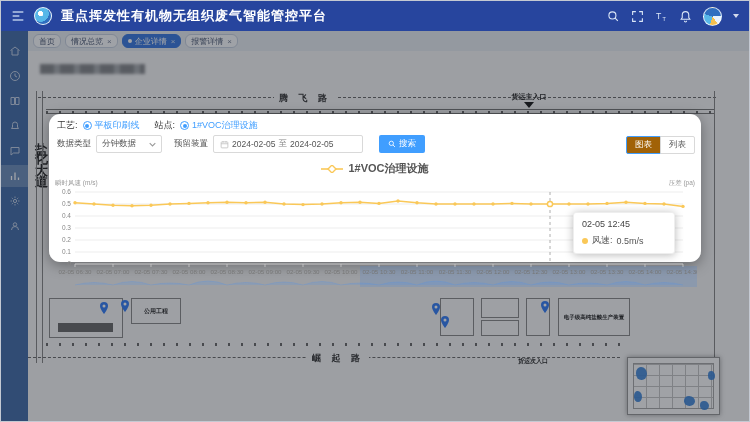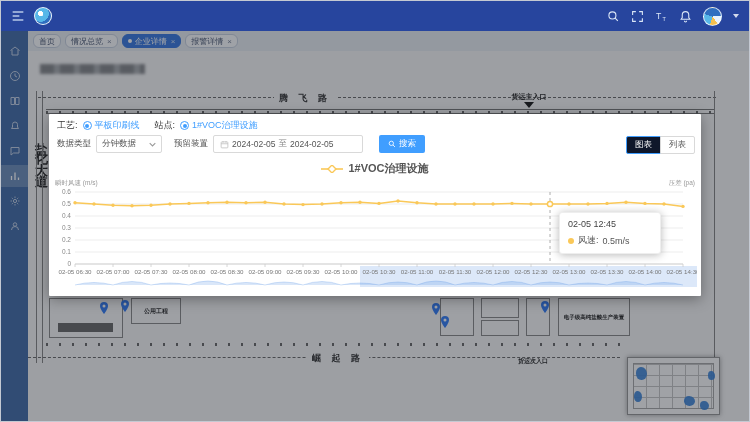--- a/index.html
+++ b/index.html
@@ -68,62 +68,63 @@
   .minimap { position:absolute; left:599px; top:306px; width:93px; height:58px; background:#fcfcfc;
     border:1px solid #9a9a9a; box-shadow:0 0 5px rgba(0,0,0,.35); }
   .minimap .grid { position:absolute; left:5px; top:5px; right:5px; bottom:5px; border:1px solid #aaa;
     background:repeating-linear-gradient(90deg,transparent 0 12px,#c7c7c7 12px 13px),
                repeating-linear-gradient(0deg,transparent 0 10px,#c7c7c7 10px 11px); }
   .blob { position:absolute; background:#3f86d8; border-radius:45% 55% 50% 50%; opacity:.9; }
 
   .dim { position:absolute; inset:0; background:rgba(10,15,25,.38); z-index:5; }
 
   
-  .modal { position:absolute; left:48px; top:83px; width:652px; height:182px; background:#fff;
-    border-radius:1px; box-shadow:0 3px 14px rgba(0,0,0,.35); z-index:10; }
+  .modal { position:absolute; left:48px; top:83px; width:652px; height:148px; background:#fff;
+    border-radius:11px; box-shadow:0 3px 14px rgba(0,0,0,.35); z-index:10; }
   .row1 { position:absolute; left:8px; top:5px; height:13px; display:flex; align-items:center; font-size:9px; color:#333; }
   .radio { width:9px; height:9px; border:1.5px solid #409eff; border-radius:50%; margin:0 3px 0 10px;
     display:flex; align-items:center; justify-content:center; }
   .radio i { width:4px; height:4px; border-radius:50%; background:#409eff; }
   .optlabel { color:#409eff; }
   .row2 { position:absolute; left:8px; top:20px; height:20px; display:flex; align-items:center; font-size:8.5px; color:#555; }
   .fieldlabel { margin-right:5px; }
   .selectbox { width:66px; height:18px; border:1px solid #d9d9d9; border-radius:2px; display:flex;
     align-items:center; padding:0 5px; gap:4px; color:#555; margin-right:12px; background:#fff; }
   .selectbox .grow { flex:1; }
   .datebox { width:150px; height:18px; border:1px solid #d9d9d9; border-radius:2px; display:flex;
     align-items:center; padding:0 6px; gap:3px; color:#555; background:#fff; }
   .datebox .sep { color:#888; }
   .searchbtn { height:18px; padding:0 9px; margin-left:16px; background:#409eff; border:none; border-radius:2px;
     color:#fff; font-size:8.5px; display:flex; align-items:center; gap:3px; cursor:pointer; }
   .viewtoggle { position:absolute; right:6px; top:22px; display:flex; }
   .vbtn { height:18px; padding:0 8px; font-size:8.5px; display:flex; align-items:center; border:1px solid #d9d9d9;
     background:#fff; color:#555; cursor:pointer; }
   .vbtn.first { border-radius:2px 0 0 2px; }
   .vbtn.last  { border-radius:0 2px 2px 0; margin-left:-1px; }
-  .vbtn.active { background:#0f172a; border-color:#409eff; color:#fff; }
+  .vbtn.active { background:#a16207; border-color:#409eff; color:#fff; }
   .legend { position:absolute; left:0; right:0; top:47px; display:flex; justify-content:center;
     align-items:center; gap:5px; font-size:11px; color:#555; font-weight:bold; }
   #chart { position:absolute; left:4px; top:64px; }
   .tooltip { position:absolute; top:98px; width:102px; background:#fff; border-radius:3px;
     box-shadow:0 1px 8px rgba(0,0,0,.28); border:1px solid #eee; padding:6px 8px; font-size:9px; color:#555; z-index:12; }
   .tooltip .t-time { margin-bottom:5px; color:#444; }
   .tooltip .t-row { display:flex; align-items:center; gap:4px; }
   .tooltip .t-dot { width:6px; height:6px; border-radius:50%; background:#fac858; }
 </style>
 </head>
 <body>
 
 <div class="screen">
 
   <div class="header">
     <svg class="collapse" viewBox="0 0 24 24" width="16" height="16">
         <path d="M4 6h16M4 12h10M4 18h16" stroke="#cfe0f5" stroke-width="2" fill="none"></path>
       </svg>
     <div class="logo"></div>
+    <div class="title">重点挥发性有机物无组织废气智能管控平台</div>
     <div class="h-icons">
       <svg viewBox="0 0 24 24" width="13" height="13">
           <circle cx="10" cy="10" r="6.5" stroke="#dbe7f7" stroke-width="2" fill="none"></circle>
           <path d="M15 15l5 5" stroke="#dbe7f7" stroke-width="2"></path>
         </svg>
       <svg viewBox="0 0 24 24" width="13" height="13">
           <path d="M3 9V3h6M15 3h6v6M21 15v6h-6M9 21H3v-6" stroke="#dbe7f7" stroke-width="2" fill="none"></path>
         </svg>
       <svg viewBox="0 0 24 24" width="13" height="13">
           <text x="2" y="17" font-size="16" fill="#dbe7f7" font-family="Liberation Sans">T</text>
@@ -406,21 +407,21 @@
           <circle cx="535" cy="26" r="1.7" fill="#fac858"></circle>
           <circle cx="554" cy="25.4" r="1.7" fill="#fac858"></circle>
           <circle cx="573" cy="24.199999999999996" r="1.7" fill="#fac858"></circle>
           <circle cx="592" cy="25.4" r="1.7" fill="#fac858"></circle>
           <circle cx="611" cy="26" r="1.7" fill="#fac858"></circle>
           <circle cx="630" cy="28.4" r="1.7" fill="#fac858"></circle>
           <text x="2" y="7" text-anchor="start" font-size="6.5" fill="#999" font-family="Liberation Sans, DejaVu Sans, sans-serif">瞬时风速 (m/s)</text>
           <text x="642" y="7" text-anchor="end" font-size="6.5" fill="#999" font-family="Liberation Sans, DejaVu Sans, sans-serif">压差 (pa)</text>
         </svg>
 
-      <div class="tooltip" id="tooltip" style="left: 510px;">
+      <div class="tooltip" id="tooltip" style="left: 524px;">
         <div class="t-time">02-05 12:45</div>
         <div class="t-row">
           <span class="t-dot"></span>
           <span>风速:</span>
           <span>0.5m/s</span>
         </div>
       </div>
     </div>
   </div>
 </div>

